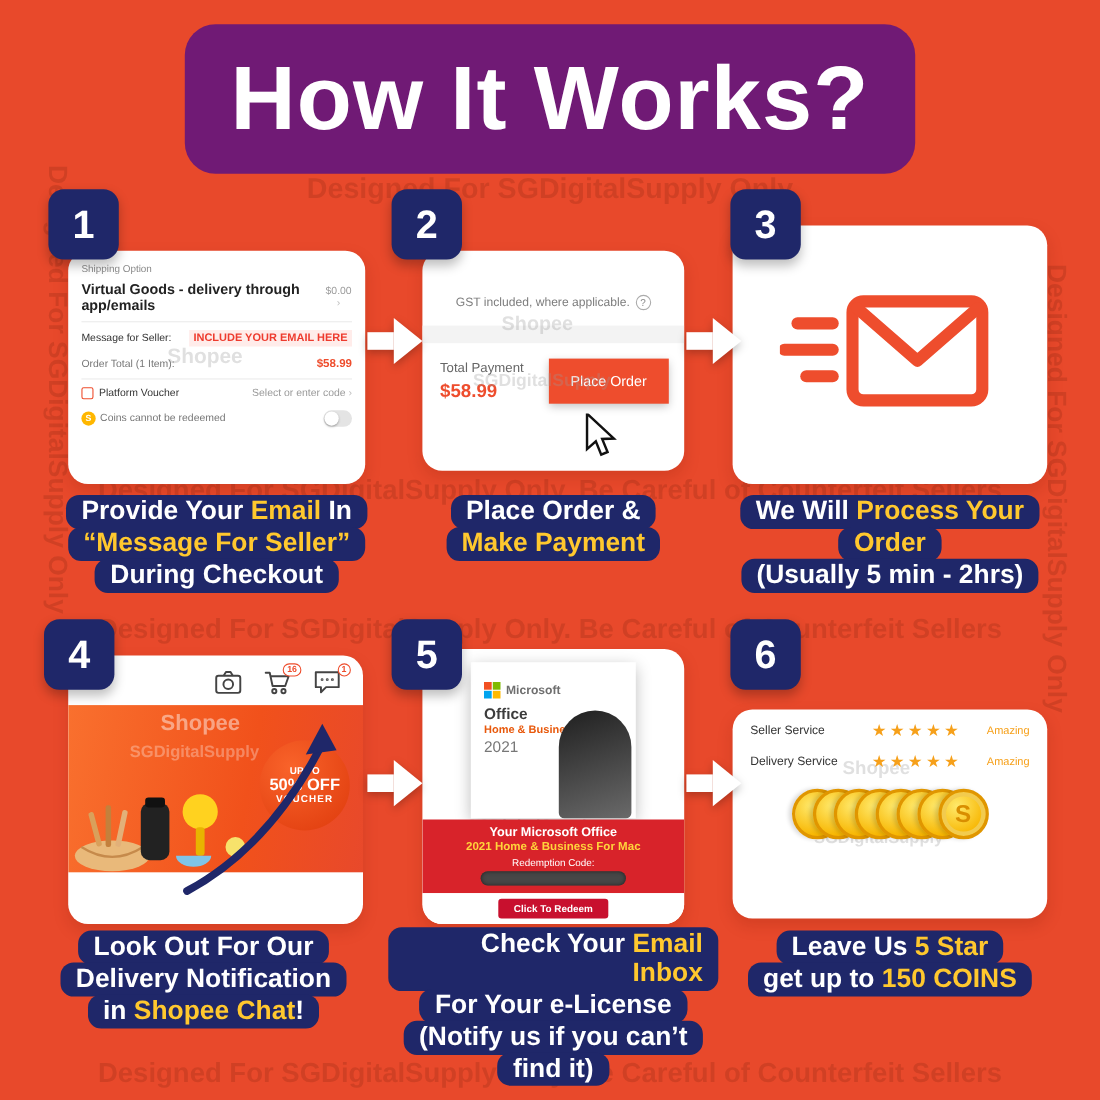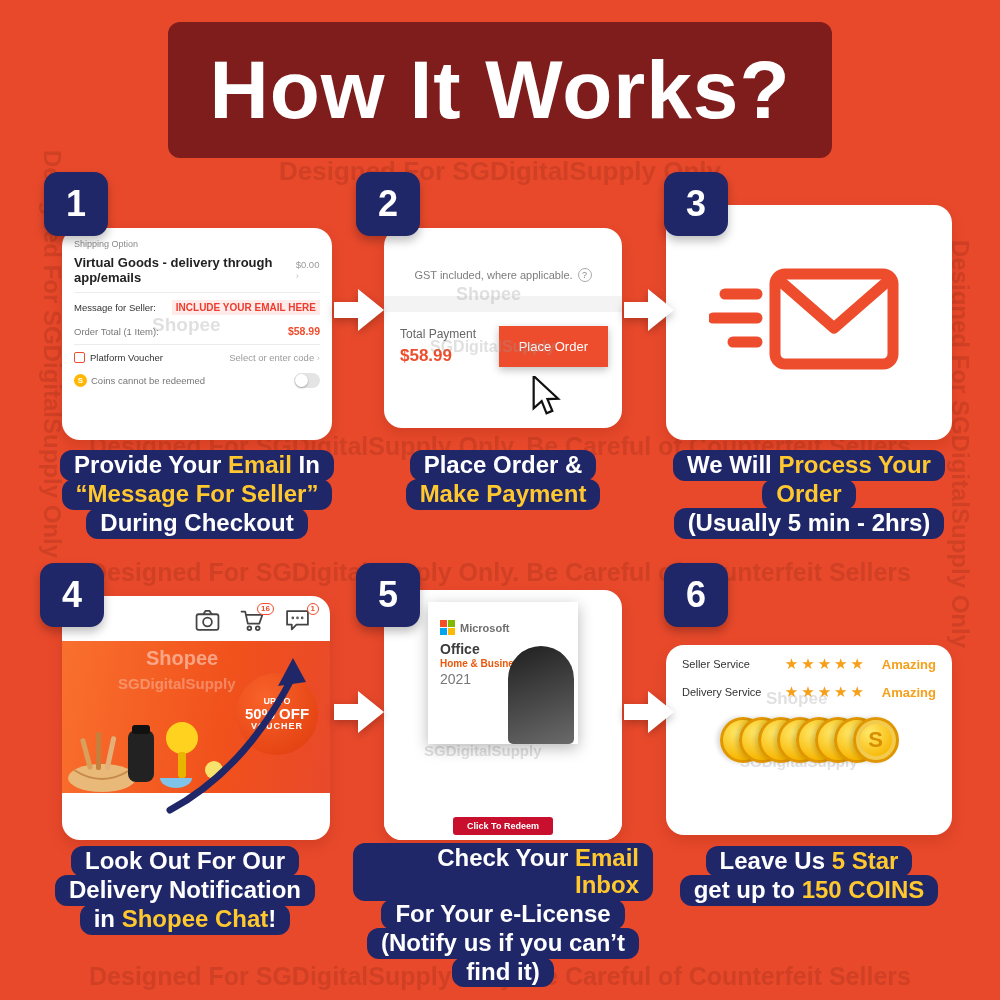--- a/index.html
+++ b/index.html
@@ -12,21 +12,21 @@
   .wm-center{left:0;width:100%;text-align:center;}
   .wm-top{top:156px;font-size:26px;}
   .wm-row1{top:432px;font-size:25px;}
   .wm-row2{top:558px;font-size:25px;}
   .wm-bottom{top:962px;font-size:25px;}
   .wm-left{left:66px;top:150px;transform:rotate(90deg);transform-origin:0 0;font-size:24px;}
   .wm-right{left:974px;top:240px;transform:rotate(90deg);transform-origin:0 0;font-size:24px;}
   .wm-in{position:absolute;color:#9a9a9a;opacity:.30;font-weight:700;white-space:nowrap;pointer-events:none;}
 
   
-  .title-banner{position:absolute;left:168px;top:22px;width:664px;height:136px;background:#7f1d1d;border-radius:12px;display:flex;align-items:center;justify-content:center;z-index:2;}
+  .title-banner{position:absolute;left:168px;top:22px;width:664px;height:136px;background:#701a75;border-radius:28px;display:flex;align-items:center;justify-content:center;z-index:2;}
   .title-banner h1{color:#fff;font-size:82px;font-weight:800;letter-spacing:1px;}
 
   
   .badge{position:absolute;width:64px;height:64px;background:#1F2769;border-radius:14px;display:flex;align-items:center;justify-content:center;color:#fff;font-size:36px;font-weight:800;z-index:4;box-shadow:0 5px 10px rgba(0,0,0,.25);}
   .b1{left:44px;top:172px;} .b2{left:356px;top:172px;} .b3{left:664px;top:172px;}
   .b4{left:40px;top:563px;} .b5{left:356px;top:563px;} .b6{left:664px;top:563px;}
 
   
   .card{position:absolute;background:#fff;border-radius:18px;box-shadow:0 6px 14px rgba(120,20,0,.18);z-index:2;overflow:hidden;}
   .card1{left:62px;top:228px;width:270px;height:212px;}
@@ -53,21 +53,21 @@
   .cap3{left:649px;top:452px;width:320px;}
   .cap4{left:15px;top:848px;width:340px;}
   .cap5{left:353px;top:845px;width:300px;}
   .cap6{left:649px;top:848px;width:320px;}
 
   
   .co{padding:8px 12px 0 12px;font-size:9.5px;color:#333;position:relative;z-index:1;}
   .co-sec{color:#8a8a8a;font-size:9px;padding:3px 0 1px;}
   .co-row{display:flex;justify-content:space-between;align-items:center;padding:5px 0;}
   .co-bold{font-weight:700;font-size:13px;color:#222;}
-  .muted{color:#9a9a9a;} .muted2{color:#777;}
+  .muted{color:#9a9a9a;text-align:center;} .muted2{color:#777;}
   .chev{color:#c2c2c2;}
   .email-note{color:#EE3B2E;font-weight:800;font-size:10px;background:#FFECEA;padding:2px 4px;}
   .price-orange{color:#EE4D2D;font-weight:700;font-size:10.5px;}
   .divider{height:1px;background:#ececec;margin:2px 0;}
   .with-ic{display:inline-flex;align-items:center;}
   .voucher-ic{display:inline-block;width:11px;height:11px;border:1.5px solid #EE4D2D;border-radius:2px;margin-right:5px;}
   .coin-ic{display:inline-flex;width:13px;height:13px;border-radius:50%;background:#FFB700;color:#fff;font-size:8px;font-weight:800;align-items:center;justify-content:center;margin-right:4px;}
   .toggle{width:26px;height:15px;background:#E4E4E4;border-radius:8px;position:relative;flex:0 0 auto;}
   .toggle::after{content:"";position:absolute;left:1px;top:1px;width:13px;height:13px;background:#fff;border-radius:50%;box-shadow:0 1px 2px rgba(0,0,0,.3);}
 
@@ -116,21 +116,21 @@
   .lic2{color:#FFD43B;font-size:10.5px;font-weight:800;margin-top:1px;}
   .lic3{color:#fff;font-size:9px;margin-top:3px;}
   .code-pill{width:132px;height:13px;background:#474747;border-radius:7px;margin:3px auto 0;box-shadow:inset 0 0 4px #222;}
   .redeem-strip{position:absolute;left:0;right:0;bottom:0;height:28px;background:#fff;display:flex;align-items:center;justify-content:center;}
   .redeem-btn{background:#C8102E;color:#fff;font-size:9px;font-weight:700;padding:4px 14px;border-radius:3px;border:none;font-family:inherit;}
 
   
   .review-row{display:flex;align-items:center;justify-content:space-between;padding:10px 16px 0;position:relative;z-index:1;}
   .review-label{font-size:11px;color:#333;width:88px;}
   .stars{color:#F6A01A;font-size:15px;letter-spacing:3px;}
-  .remark{color:#F6A01A;font-size:13px;font-weight:700;}
+  .remark{color:#F6A01A;font-size:10px;font-weight:400;}
   .coins{display:flex;justify-content:center;margin-top:16px;position:relative;z-index:1;}
   .coin{width:46px;height:46px;border-radius:50%;background:radial-gradient(circle at 35% 32%,#FFE96B,#F7B500 72%);border:3px solid #E09600;margin-left:-27px;box-shadow:-3px 0 4px rgba(0,0,0,.15);}
   .coin:first-child{margin-left:0;}
   .coin.last{display:flex;align-items:center;justify-content:center;font-weight:800;color:#D98E00;font-size:22px;box-shadow:inset 0 0 0 4px #F2CB4E,-3px 0 4px rgba(0,0,0,.15);}
 </style>
 </head>
 <body>
 
 <div id="stage">
 
@@ -303,20 +303,26 @@
               <i></i>
             </span>
           <span class="ms-name">Microsoft</span>
         </div>
         <div class="office-name">Office</div>
         <div class="office-ed">Home &amp; Business</div>
         <div class="office-yr">2021</div>
         <div class="office-arch"></div>
       </div>
     </div>
+    <div class="license-banner">
+      <div class="lic1">Your Microsoft Office</div>
+      <div class="lic2">2021 Home &amp; Business For Mac</div>
+      <div class="lic3">Redemption Code:</div>
+      <div class="code-pill"></div>
+    </div>
     <div class="redeem-strip">
       <button class="redeem-btn">Click To Redeem</button>
     </div>
   </div>
 
   <div class="card card6">
     <div class="wm-in" style="left:100px;top:44px;font-size:17px;">Shopee</div>
     <div class="wm-in" style="left:74px;top:108px;font-size:15px;">SGDigitalSupply</div>
     <div class="review-row">
       <span class="review-label">Seller Service</span>

